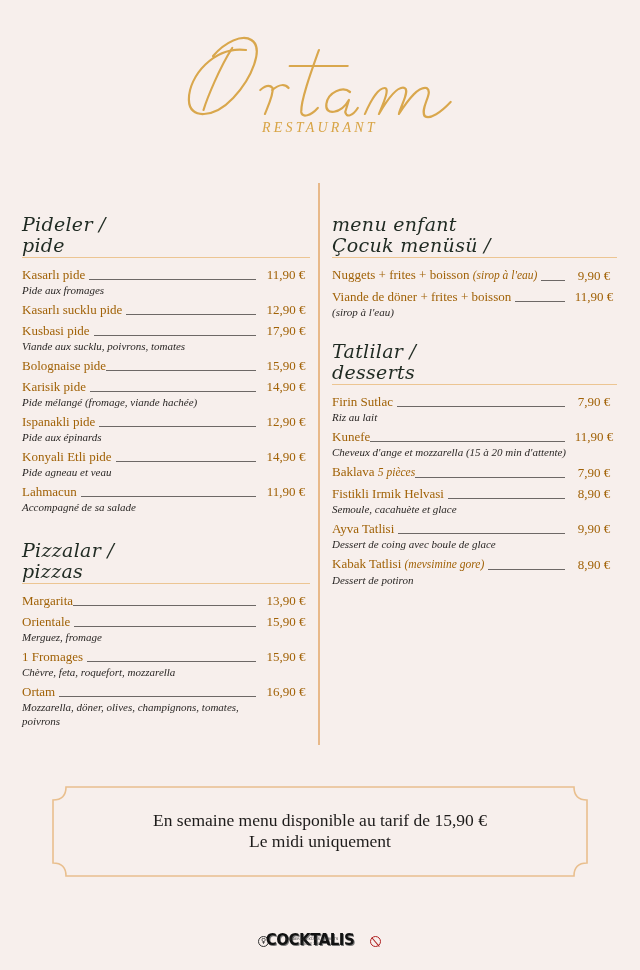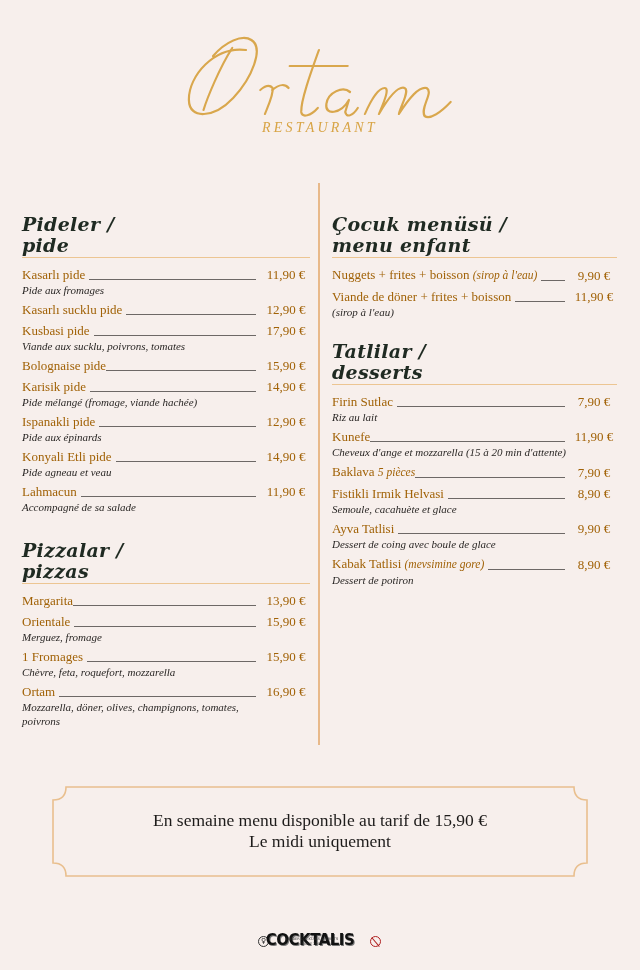--- a/index.html
+++ b/index.html
@@ -60,21 +60,21 @@
       font-size: 19px;
       line-height: 21px;
       color: #1f2a22;
       font-weight: normal;
       letter-spacing: 0.3px;
       padding-bottom: 1px;
       border-bottom: 1.5px solid #ecc592;
       margin-bottom: 8px;
       transform-origin: left;
     }
-    .section-title span { display: block; font-weight: bold; }
+    .section-title span { display: block; }
 
     .item { position: relative; margin-bottom: 4px; }
     .item-row {
       display: flex; align-items: flex-end;
       font-size: 13px; line-height: 17px;
       color: #a16207;
     }
     .item-name { white-space: nowrap; }
     .item-name .inline-note { font-style: italic; font-size: 11.5px; }
     .item-dots {
@@ -289,22 +289,22 @@
         </div>
         <div class="item-desc" style="width:240px;">Mozzarella, döner, olives, champignons, tomates, poivrons</div>
       </div>
     </div>
   </div>
 
   <div class="col col-right">
 
     <div class="section">
       <div class="section-title">
+        <span>menu enfant</span>
         <span>Çocuk menüsü /</span>
-        <span>menu enfant</span>
       </div>
 
       <div class="item">
         <div class="item-row">
           <span class="item-name"><span>Nuggets + frites + boisson</span> <span class="inline-note">(sirop à l'eau)</span></span>
           <span class="item-dots"></span>
           <span class="item-price">9,90 €</span>
         </div>
       </div>
 

